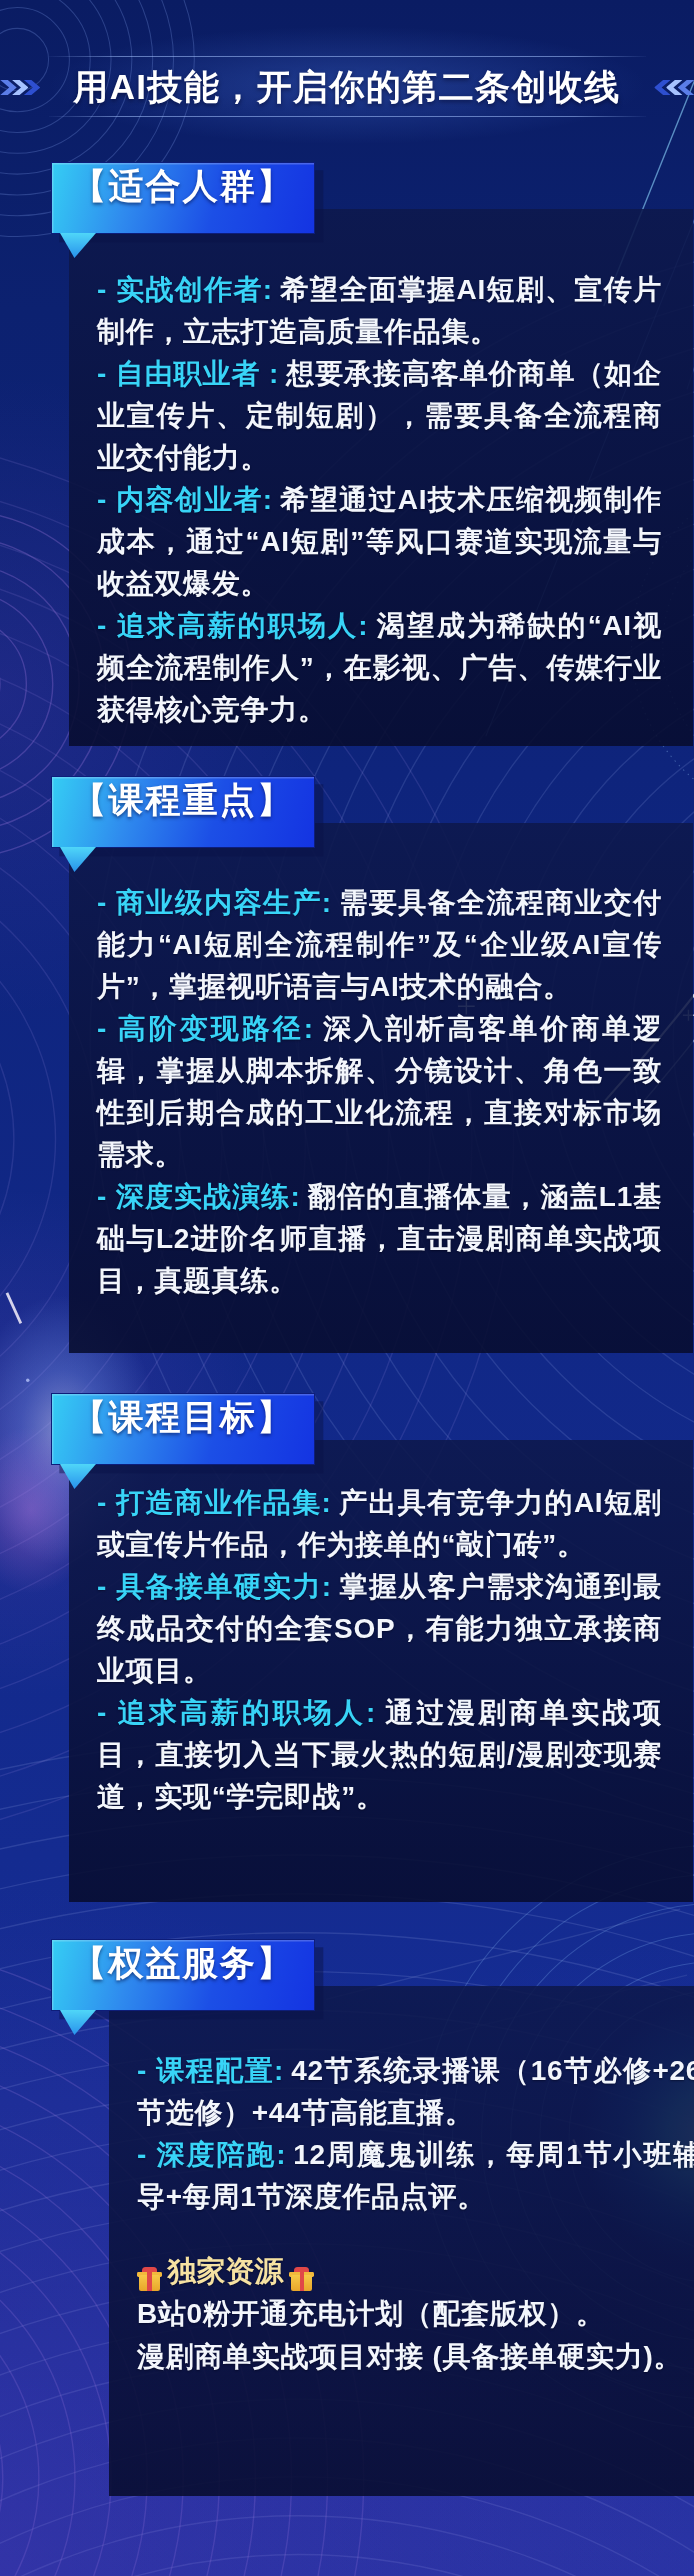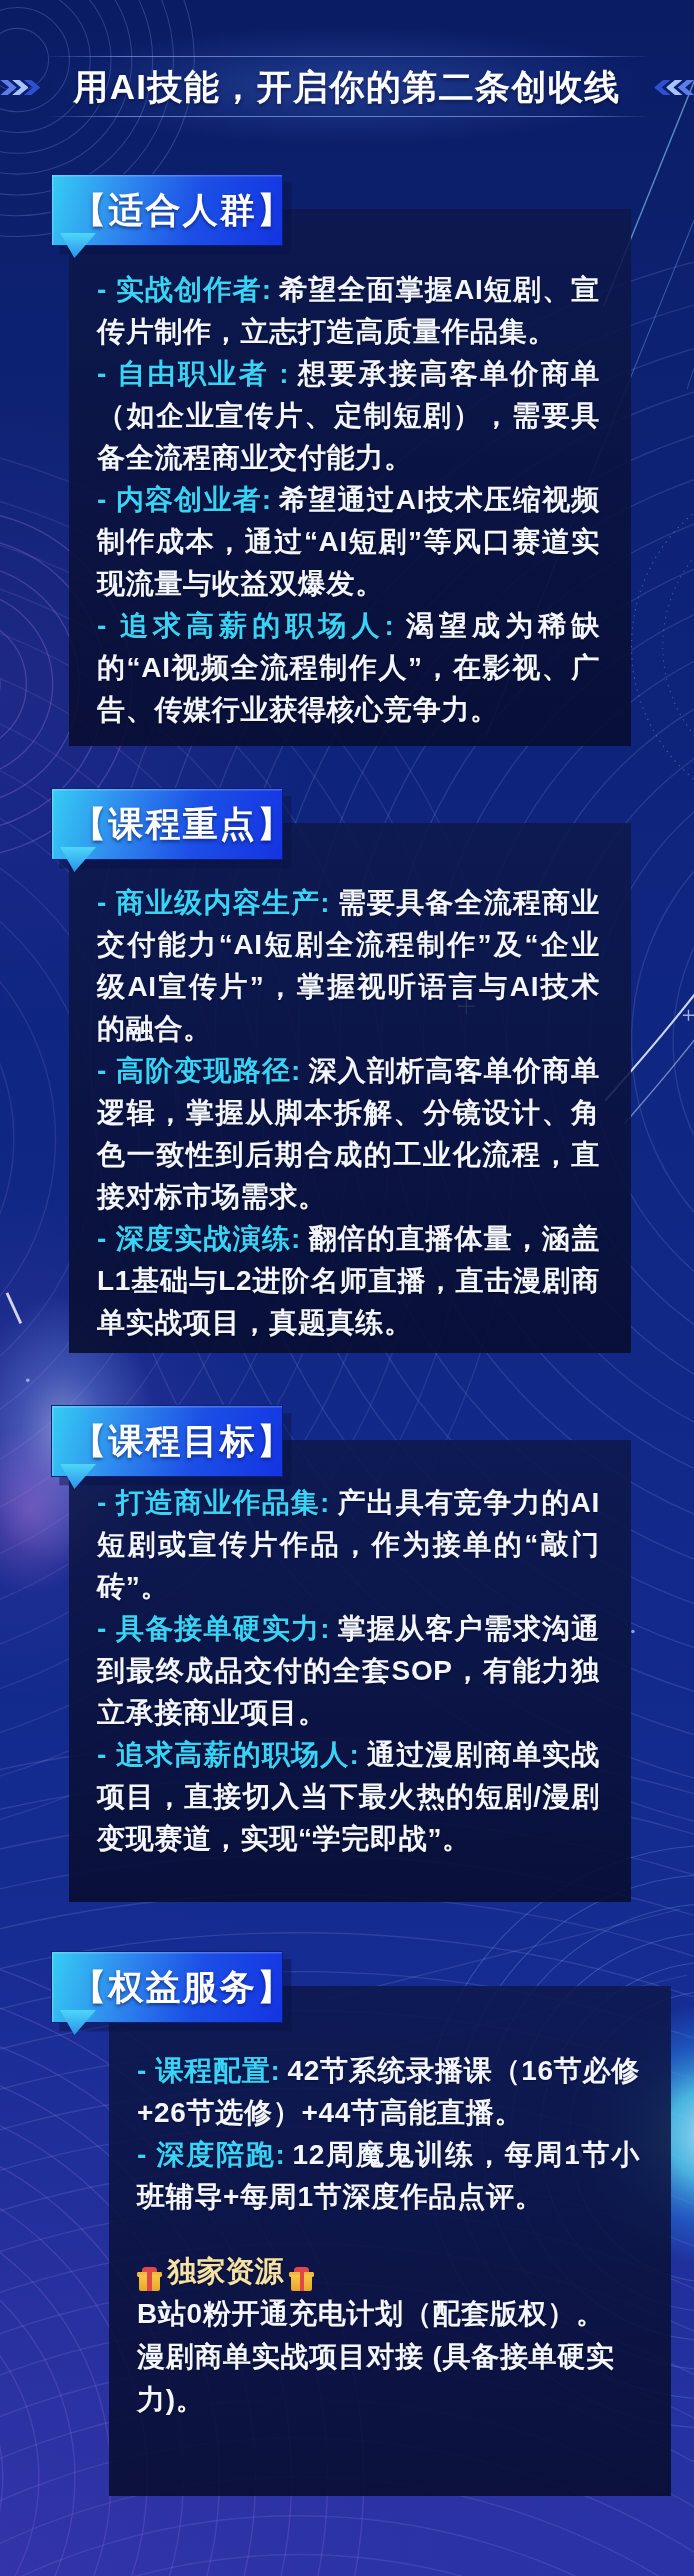--- a/index.html
+++ b/index.html
@@ -24,25 +24,25 @@
   .title-row{position:absolute;top:64px;left:0;width:100%;display:flex;justify-content:space-between;align-items:center;gap:15.3px;}
   .page-title{margin:0;font-size:35px;font-weight:800;color:#ffffff;letter-spacing:1.4px;
     text-shadow:0 2.1px 4.2px rgba(0,0,30,.5);white-space:nowrap;}
   .chevrons{display:inline-flex;align-items:center;}
   .chevrons.flip{transform:scaleX(-1);}
   .chev{display:inline-block;width:16.7px;height:15.3px;margin-right:-4.9px;
     clip-path:polygon(0 0,45% 0,100% 50%,45% 100%,0 100%,55% 50%);}
   .chev.c1{background:#5b7de8;}.chev.c2{background:#a6c2ff;}.chev.c3{background:#2e4fd0;}
   
   .sec{position:absolute;left:0;width:694px;}
-  .card{position:absolute;left:69px;width:562px;box-sizing:border-box;
+  .card{position:absolute;left:69px;width:624px;box-sizing:border-box;
     background:linear-gradient(180deg,rgba(13,24,76,.88),rgba(7,12,46,.88));}
   .card-inner{padding:0 31px 0 28px;}
-  .tab{position:absolute;left:51px;top:12px;width:232px;height:72px;box-sizing:border-box;
-    display:flex;align-items:center;padding-left:19.4px;
+  .tab{position:absolute;left:51px;top:0;width:264px;height:72px;box-sizing:border-box;
+    display:flex;align-items:flex-start;padding-left:19.4px;
     background:linear-gradient(105deg,#35cdf4 0%,#2f8bee 30%,#1c4fe6 62%,#1434e2 100%);
     border:1.4px solid #0d1d7a;
     box-shadow:8.3px 8.3px 0 rgba(9,17,70,.45), inset 1.4px 1.4px 0 rgba(255,255,255,.22);}
   .tab-title{font-size:35px;font-weight:800;color:#ffffff;letter-spacing:2.1px;white-space:nowrap;
     text-shadow:0 2.1px 3.5px rgba(0,10,60,.55);}
   .notch{position:absolute;left:60px;top:71px;width:36px;height:25px;
     background:linear-gradient(180deg,#4fd6f8,#2892ec);
     clip-path:polygon(0 0,100% 0,40% 100%);}
   .item{font-size:28px;line-height:42px;font-weight:700;color:#f3f6fc;letter-spacing:0.7px;
     text-shadow:0 1.4px 2.1px rgba(0,0,20,.45);text-align:justify;}

